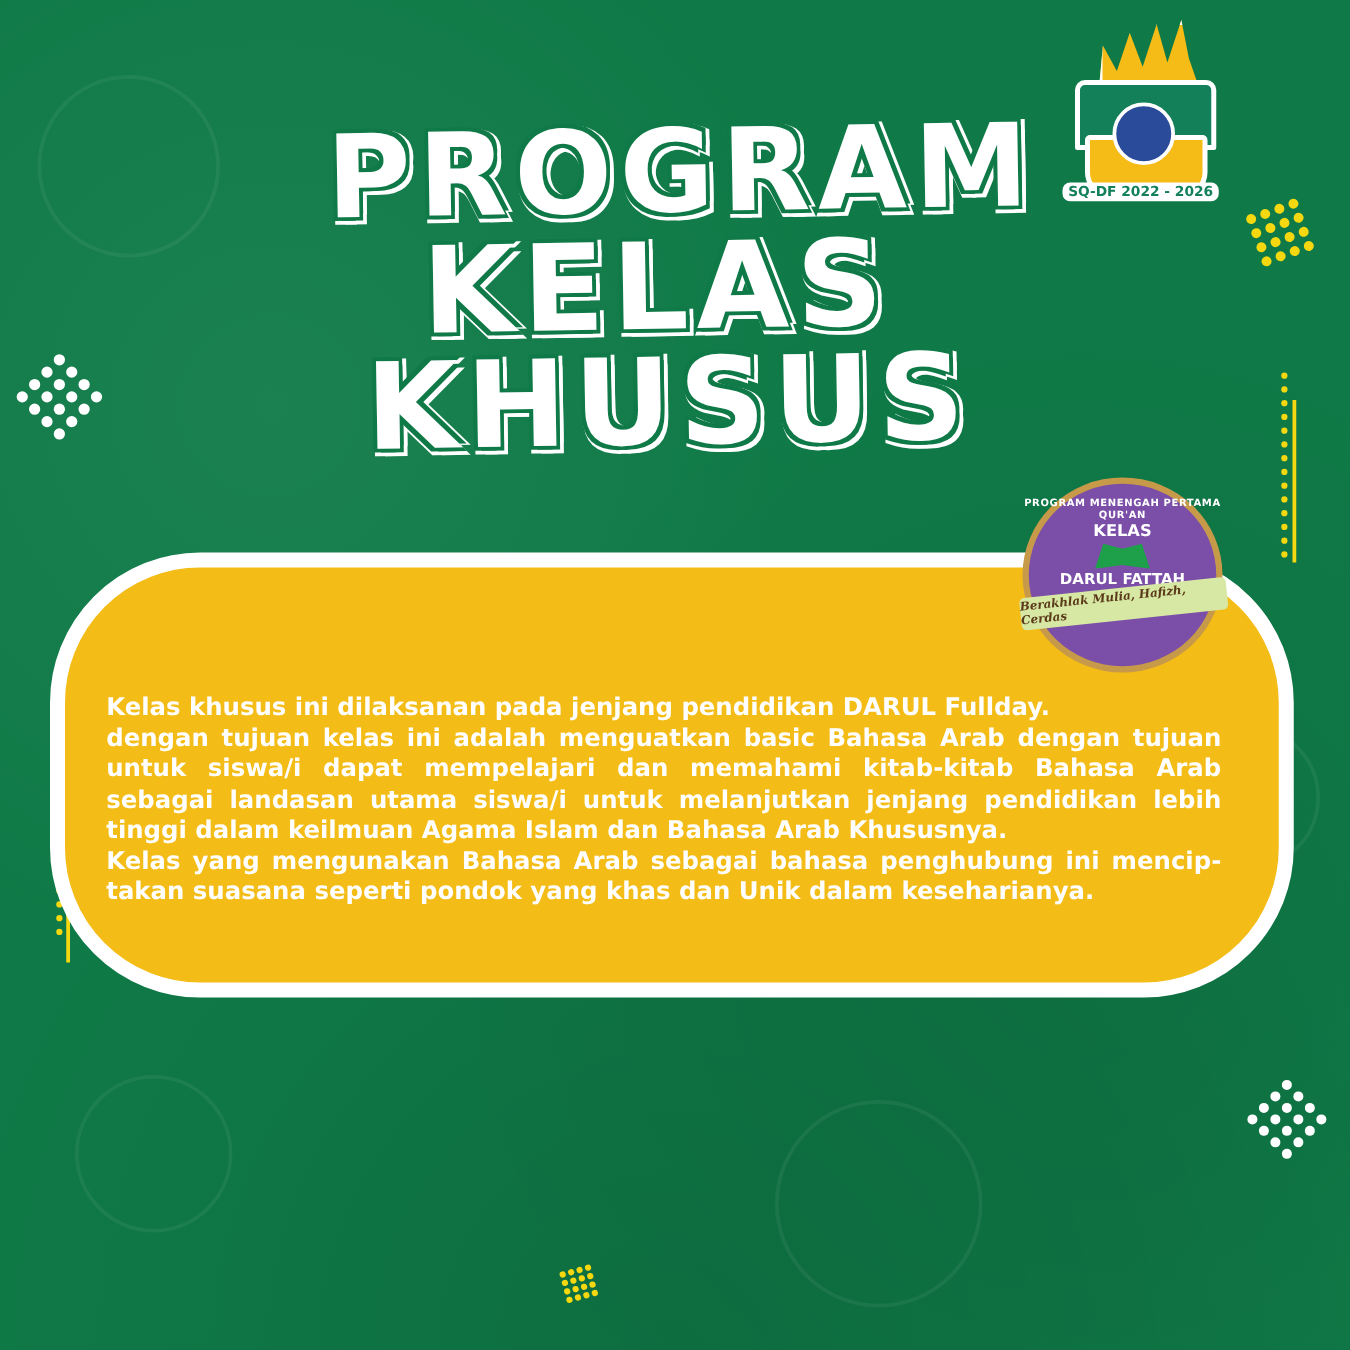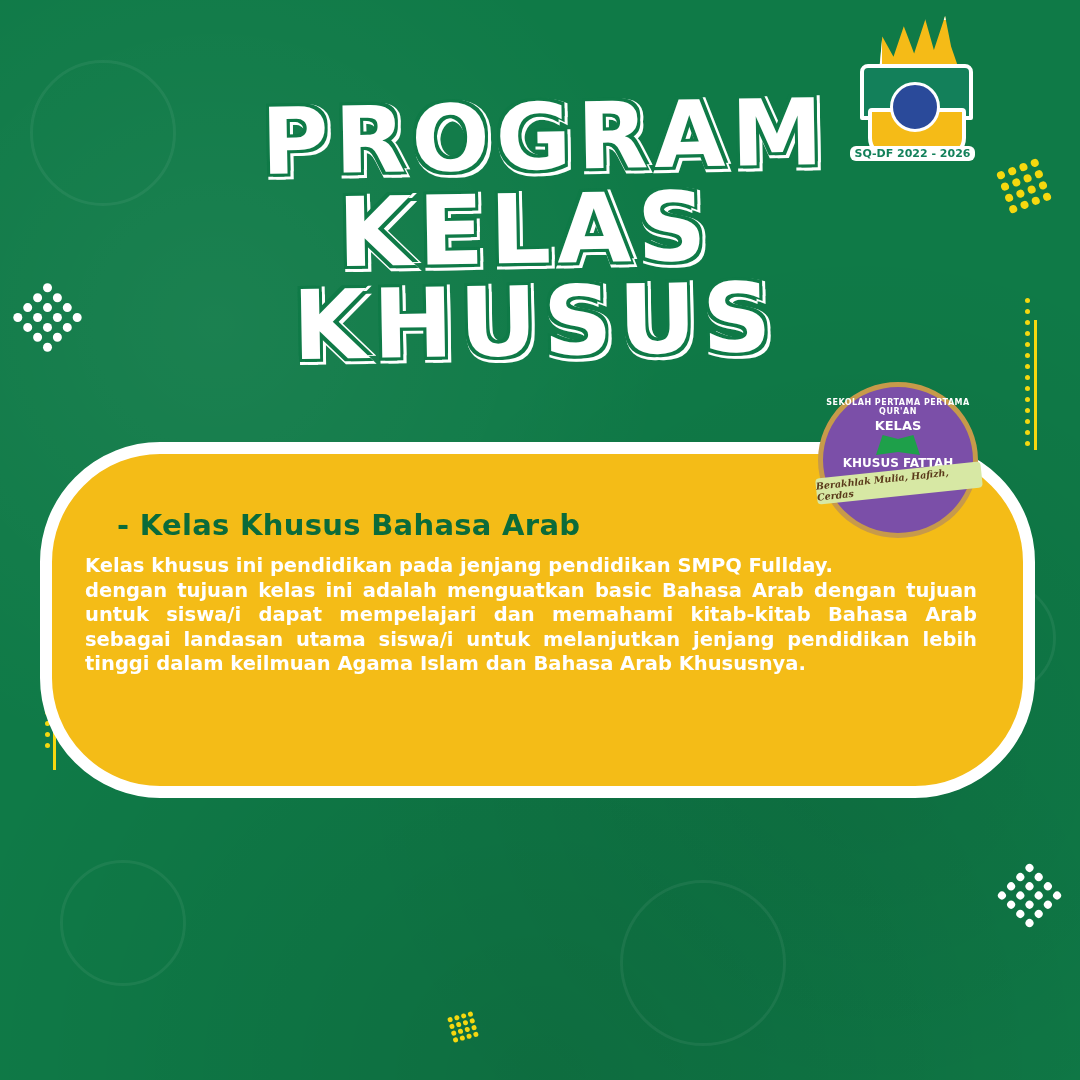--- a/index.html
+++ b/index.html
@@ -224,27 +224,27 @@
 
 <div class="vdots" style="left:45px;top:710px;">
   <span></span>
     <span></span>
     <span></span>
     <span></span>
 </div>
 <div class="vline" style="left:53px;top:720px;height:50px;"></div>
 
 <div class="card">
-  <div class="card-heading">- Kelas Khusus Bahasa Arab</div>
   <div class="card-body">
-    <p>Kelas khusus ini pendidikan pada jenjang pendidikan SMPQ Fullday.</p>
+    <p>Kelas khusus ini dilaksanan pada jenjang pendidikan DARUL Fullday.</p>
     <p>dengan tujuan kelas ini adalah menguatkan basic Bahasa Arab dengan tujuan untuk siswa/i dapat mempelajari dan memahami kitab-kitab Bahasa Arab sebagai landasan utama siswa/i untuk melanjutkan jenjang pendidikan lebih tinggi dalam keilmuan Agama Islam dan Bahasa Arab Khususnya.</p>
+    <p>Kelas yang mengunakan Bahasa Arab sebagai bahasa penghubung ini mencip-takan suasana seperti pondok yang khas dan Unik dalam keseharianya.</p>
   </div>
 </div>
 
 <div class="badge">
   <div class="ring"></div>
-  <div class="arc-text">SEKOLAH PERTAMA PERTAMA QUR'AN</div>
+  <div class="arc-text">PROGRAM MENENGAH PERTAMA QUR'AN</div>
   <div class="smpq">KELAS</div>
   <div class="book"></div>
-  <div class="name">KHUSUS FATTAH</div>
+  <div class="name">DARUL FATTAH</div>
   <div class="ribbon">Berakhlak Mulia, Hafizh, Cerdas</div>
 </div>
 
 </body></html>

